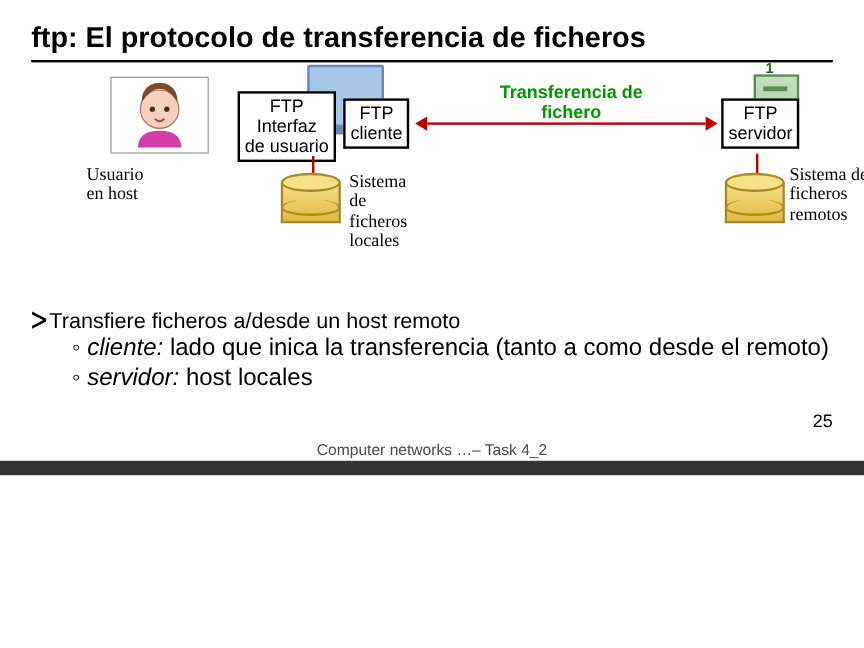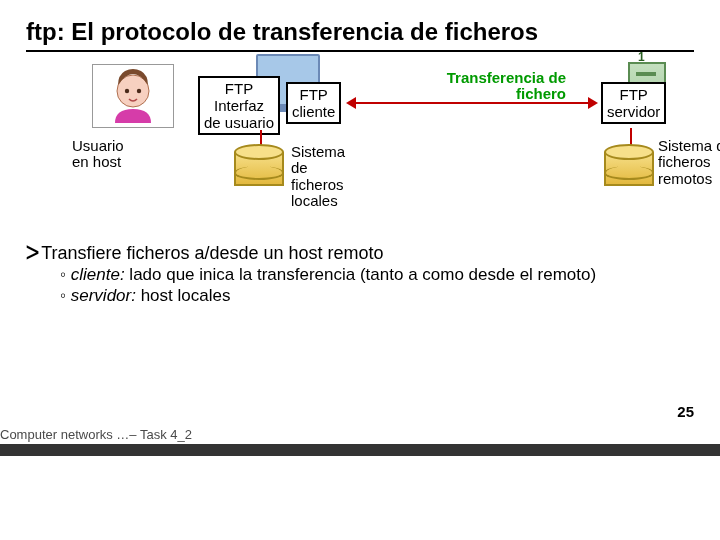--- a/index.html
+++ b/index.html
@@ -8,21 +8,21 @@
     width: 720px;
     height: 540px;
     background: #fff;
     font-family: Verdana, Geneva, sans-serif;
     overflow: hidden;
     position: relative;
   }
   .slide {
     position: relative;
     width: 720px;
-    height: 456px;
+    height: 396px;
     box-sizing: border-box;
     padding: 18px 26px 0 26px;
   }
   .title {
     font-size: 24px;
     font-weight: bold;
     line-height: 1.15;
     margin-bottom: 4px;
   }
   .hr {
@@ -147,21 +147,21 @@
     border-right:10px solid #c00000;
   }
   .arrow-line::after{
     right:-10px;
     border-left:10px solid #c00000;
   }
   .arrow-label{
     position:absolute;
     left:360px; top:18px;
     width:180px;
-    text-align:right;
+    text-align:center;
     color:#009a00;
     font-weight:bold;
     font-size:15px;
     line-height:1.1;
   }
 
   
   .down-arrow{
     position:absolute;
     width:2px; height:24px;
@@ -185,67 +185,68 @@
     border:1px solid #999;
     background:#fff;
     overflow:hidden;
   }
   .user-pic svg{ width:100%; height:100%; }
 
   .caption{
     position:absolute;
     font-size:15px;
     line-height:1.1;
+    font-family:Liberation Serif, serif;
   }
 
   
   .content{
-    margin-top: 0;
+    margin-top: 14px;
     font-size:18px;
     line-height:1.25;
   }
   .content .bullet{
     margin-left:0;
   }
   .content .bullet::before{
     content:"\1433"; 
     font-weight:bold;
     margin-right:2px;
   }
   .content .sub{
     margin-left:34px;
-    font-size:17px;
+    font-size:20px;
   }
   .content .sub::before{
     content:"\25E6  ";
   }
   .content em{ font-style:italic; }
 
   .footer{
     position:absolute;
     bottom:0; left:0;
     width:720px;
     box-sizing:border-box;
   }
   .footer .pg{
     position:absolute;
     right:26px; bottom:36px;
-    font-size:15px; font-weight:bold;
+    font-size:15px; font-weight:normal;
   }
   .footer .bar{
     position:absolute;
     bottom:0; left:0;
     width:720px; height:12px;
     background:#333;
   }
   .footer .ftext{
     position:absolute;
     bottom:14px;
     width:720px;
-    text-align:left;
+    text-align:center;
     font-size:13px;
     color:#4a4a4a;
   }
 </style>
 </head>
 <body>
 
 <div class="slide">
 
   <div class="title">ftp: El protocolo de transferencia de ficheros</div>

